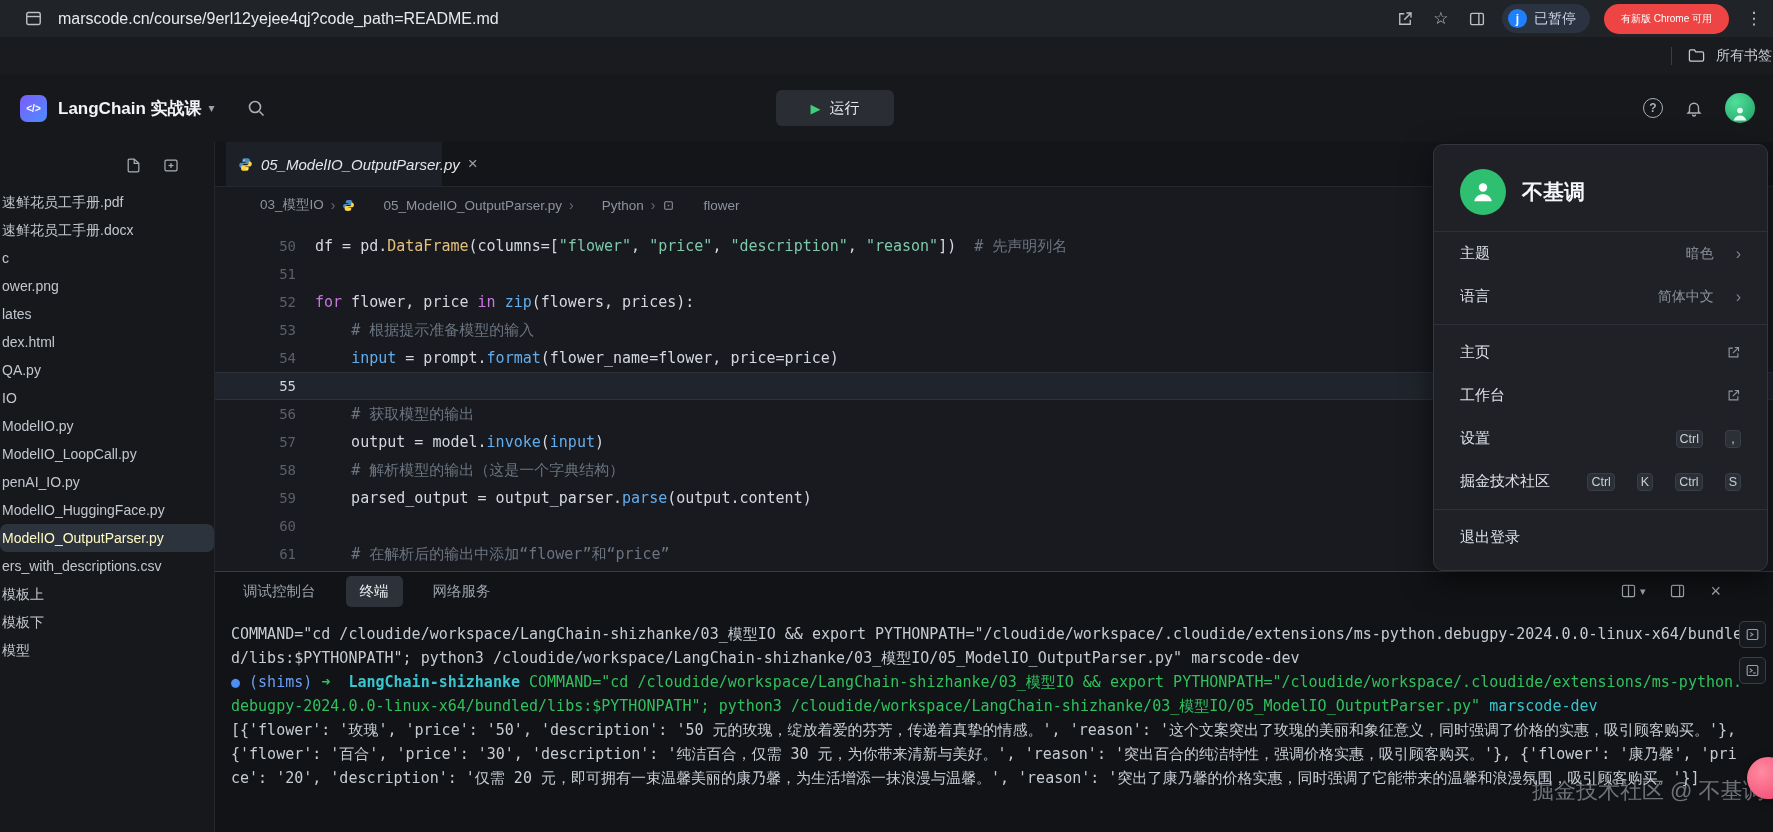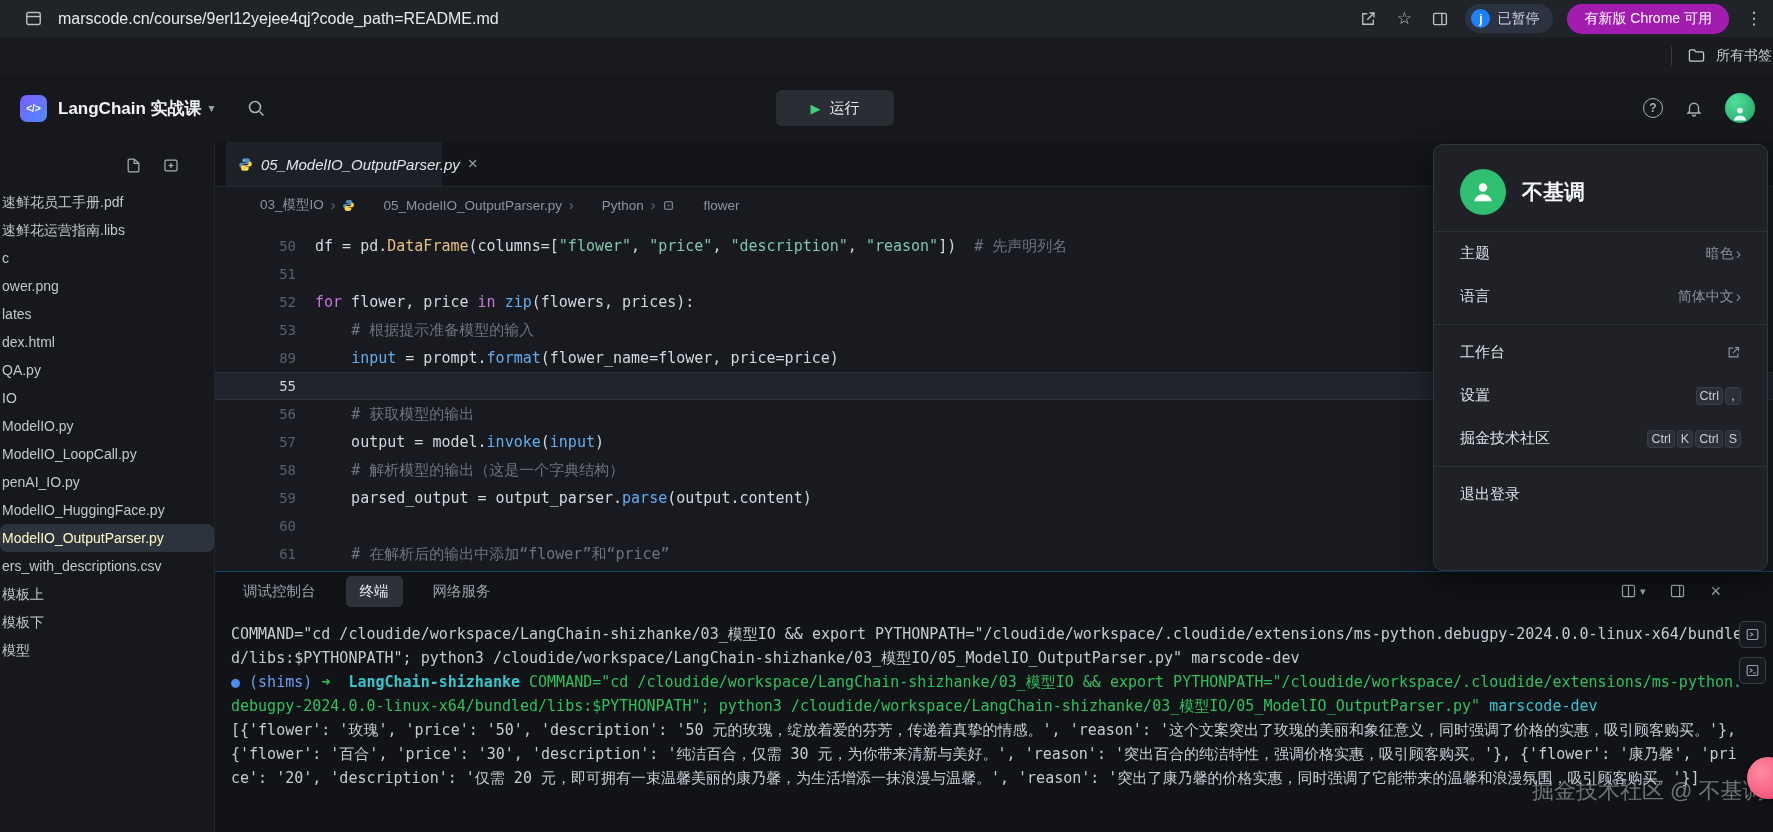--- a/index.html
+++ b/index.html
@@ -12,22 +12,22 @@
   .chrome-top { position:absolute; top:0; left:0; right:0; height:37px; background:#202327;
                 display:flex; align-items:center; padding:0 8px 0 22px; gap:14px; z-index:5; }
   .url { color:#e8eaed; font-size:16px; white-space:nowrap; }
   .ct-spacer { flex:1; }
   .ct-icon { width:22px; height:22px; display:flex; align-items:center; justify-content:center;
              color:#bdc1c6; font-size:17px; cursor:pointer; }
   .pill-paused { display:flex; align-items:center; gap:7px; background:#2b3240; border-radius:15px;
                  height:29px; padding:0 14px 0 6px; color:#cdd6e8; font-size:14px; cursor:pointer; }
   .j-logo { width:19px; height:19px; border-radius:50%; background:#1e80ff; color:#fff;
             font-weight:bold; font-size:12px; display:flex; align-items:center; justify-content:center; }
-  .pill-update { background:#a21caf; color:#fff; border-radius:15px; height:30px; display:flex;
-                 align-items:center; padding:0 17px; font-size:14px; white-space:nowrap; cursor:pointer; }
+  .pill-update { background:#ef4444; color:#fff; border-radius:15px; height:30px; display:flex;
+                 align-items:center; padding:0 17px; font-size:10px; white-space:nowrap; cursor:pointer; }
 
   .bookmarks { position:absolute; top:37px; left:0; right:0; height:37px; background:#191b1f;
                display:flex; align-items:center; justify-content:flex-end; padding-right:1px; gap:9px;
                color:#c7cbd1; font-size:14px; z-index:5; }
   .bm-sep { width:1px; height:18px; background:#3a3e44; margin-right:4px; }
   .bm-label { white-space:nowrap; }
 
   
   .ide-header { position:absolute; top:74px; left:0; right:0; height:68px; background:#17181c;
                 display:flex; align-items:center; padding:0 20px; z-index:4; }
@@ -104,21 +104,21 @@
   .user-panel { position:absolute; left:1433px; top:144px; width:335px; height:427px; background:#1f2126;
                 border:1px solid #32363d; border-radius:10px; box-shadow:0 10px 30px rgba(0,0,0,.55);
                 z-index:10; overflow:hidden; }
   .up-header { display:flex; align-items:center; gap:16px; padding:24px 26px 16px; }
   .up-avatar { width:46px; height:46px; border-radius:50%; background:#2fbf71;
                display:flex; align-items:center; justify-content:center; }
   .up-name { font-size:21px; font-weight:bold; color:#f5f7fa; }
   .up-div { height:1px; background:#2e3238; }
   .menu-item { height:43px; display:flex; align-items:center; padding:0 26px; font-size:15px;
                color:#dde1e7; cursor:pointer; }
-  .mi-right { margin-left:auto; display:flex; align-items:center; gap:2px; }
+  .mi-right { margin-left:auto; display:flex; align-items:center; gap:22px; }
   .mi-hint { color:#8b929c; font-size:14px; }
   .mi-chev { color:#7d848e; font-size:16px; }
   .kbd { background:#2b2f36; border:1px solid #3a3f47; border-radius:4px; padding:1px 3px;
          font-size:12.5px; color:#c9ced6; min-width:16px; text-align:center; }
   .menu-divider { height:1px; background:#2e3238; margin:6px 0; }
 
   
   .watermark { position:absolute; left:1532px; top:776px; font-size:22px; font-weight:500;
                color:rgba(205,210,220,.5); white-space:nowrap; z-index:20; pointer-events:none; }
   .float-badge { position:absolute; right:-16px; top:757px; width:42px; height:42px; border-radius:50%;
@@ -211,21 +211,21 @@
     <span>
       <svg width="18" height="17" viewBox="0 0 24 24" fill="none" stroke="#aab0b8" stroke-width="1.7">
           <rect x="3.5" y="4.5" width="17" height="15" rx="2"></rect>
           <path d="M8.5 12h7"></path>
           <path d="M12 8.5v7"></path>
         </svg>
     </span>
   </div>
   <div class="file-list">
       <div class="file-item">速鲜花员工手册.pdf</div>
-      <div class="file-item">速鲜花运营指南.libs</div>
+      <div class="file-item">速鲜花员工手册.docx</div>
       <div class="file-item">c</div>
       <div class="file-item">ower.png</div>
       <div class="file-item">lates</div>
       <div class="file-item">dex.html</div>
       <div class="file-item">QA.py</div>
       <div class="file-item">IO</div>
       <div class="file-item">ModelIO.py</div>
       <div class="file-item">ModelIO_LoopCall.py</div>
       <div class="file-item">penAI_IO.py</div>
       <div class="file-item">ModelIO_HuggingFace.py</div>
@@ -271,21 +271,21 @@
           <circle cx="12" cy="12" r="1.6" fill="#8c939d" stroke="none"></circle>
         </svg>
     </span>
     <span class="bc-item">flower</span>
   </div>
   <div class="code">
       <div class="cl"><span class="ln">50</span><span class="ct"><span class="tk-p">df = pd.</span><span class="tk-y">DataFrame</span><span class="tk-p">(columns=[</span><span class="tk-s">"flower"</span><span class="tk-p">, </span><span class="tk-s">"price"</span><span class="tk-p">, </span><span class="tk-s">"description"</span><span class="tk-p">, </span><span class="tk-s">"reason"</span><span class="tk-p">])  </span><span class="tk-c"># 先声明列名</span></span></div>
       <div class="cl"><span class="ln">51</span><span class="ct"></span></div>
       <div class="cl"><span class="ln">52</span><span class="ct"><span class="tk-k">for</span><span class="tk-p"> flower, price </span><span class="tk-k">in</span><span class="tk-p"> </span><span class="tk-b">zip</span><span class="tk-p">(flowers, prices):</span></span></div>
       <div class="cl"><span class="ln">53</span><span class="ct"><span class="tk-p">    </span><span class="tk-c"># 根据提示准备模型的输入</span></span></div>
-      <div class="cl"><span class="ln">89</span><span class="ct"><span class="tk-p">    </span><span class="tk-b">input</span><span class="tk-p"> = prompt.</span><span class="tk-b">format</span><span class="tk-p">(flower_name=flower, price=price)</span></span></div>
+      <div class="cl"><span class="ln">54</span><span class="ct"><span class="tk-p">    </span><span class="tk-b">input</span><span class="tk-p"> = prompt.</span><span class="tk-b">format</span><span class="tk-p">(flower_name=flower, price=price)</span></span></div>
       <div class="cl current"><span class="ln">55</span><span class="ct"></span></div>
       <div class="cl"><span class="ln">56</span><span class="ct"><span class="tk-p">    </span><span class="tk-c"># 获取模型的输出</span></span></div>
       <div class="cl"><span class="ln">57</span><span class="ct"><span class="tk-p">    output = model.</span><span class="tk-b">invoke</span><span class="tk-p">(</span><span class="tk-b">input</span><span class="tk-p">)</span></span></div>
       <div class="cl"><span class="ln">58</span><span class="ct"><span class="tk-p">    </span><span class="tk-c"># 解析模型的输出（这是一个字典结构）</span></span></div>
       <div class="cl"><span class="ln">59</span><span class="ct"><span class="tk-p">    parsed_output = output_parser.</span><span class="tk-b">parse</span><span class="tk-p">(output.content)</span></span></div>
       <div class="cl"><span class="ln">60</span><span class="ct"></span></div>
       <div class="cl"><span class="ln">61</span><span class="ct"><span class="tk-p">    </span><span class="tk-c"># 在解析后的输出中添加“flower”和“price”</span></span></div>
     </div>
 </div>
 
@@ -356,32 +356,44 @@
       </div>
       <div class="menu-item">
         <span class="mi-label">语言</span>
         <span class="mi-right">
           <span class="mi-hint">简体中文</span>
           <span class="mi-chev">›</span>
         </span>
       </div>
       <div class="menu-divider"></div>
       <div class="menu-item">
-        <span class="mi-label">工作台</span>
+        <span class="mi-label">主页</span>
         <span class="mi-right">
           <span>
             <svg width="15" height="15" viewBox="0 0 24 24" fill="none" stroke="#8f96a0" stroke-width="1.8">
               <path d="M14 4h6v6"></path>
               <path d="M20 4l-9 9"></path>
               <path d="M19 13v6H5V5h6"></path>
             </svg>
           </span>
         </span>
       </div>
       <div class="menu-item">
+        <span class="mi-label">工作台</span>
+        <span class="mi-right">
+          <span>
+            <svg width="15" height="15" viewBox="0 0 24 24" fill="none" stroke="#8f96a0" stroke-width="1.8">
+              <path d="M14 4h6v6"></path>
+              <path d="M20 4l-9 9"></path>
+              <path d="M19 13v6H5V5h6"></path>
+            </svg>
+          </span>
+        </span>
+      </div>
+      <div class="menu-item">
         <span class="mi-label">设置</span>
         <span class="mi-right">
           <span class="kbd">Ctrl</span>
           <span class="kbd">,</span>
         </span>
       </div>
       <div class="menu-item">
         <span class="mi-label">掘金技术社区</span>
         <span class="mi-right">
           <span class="kbd">Ctrl</span>

